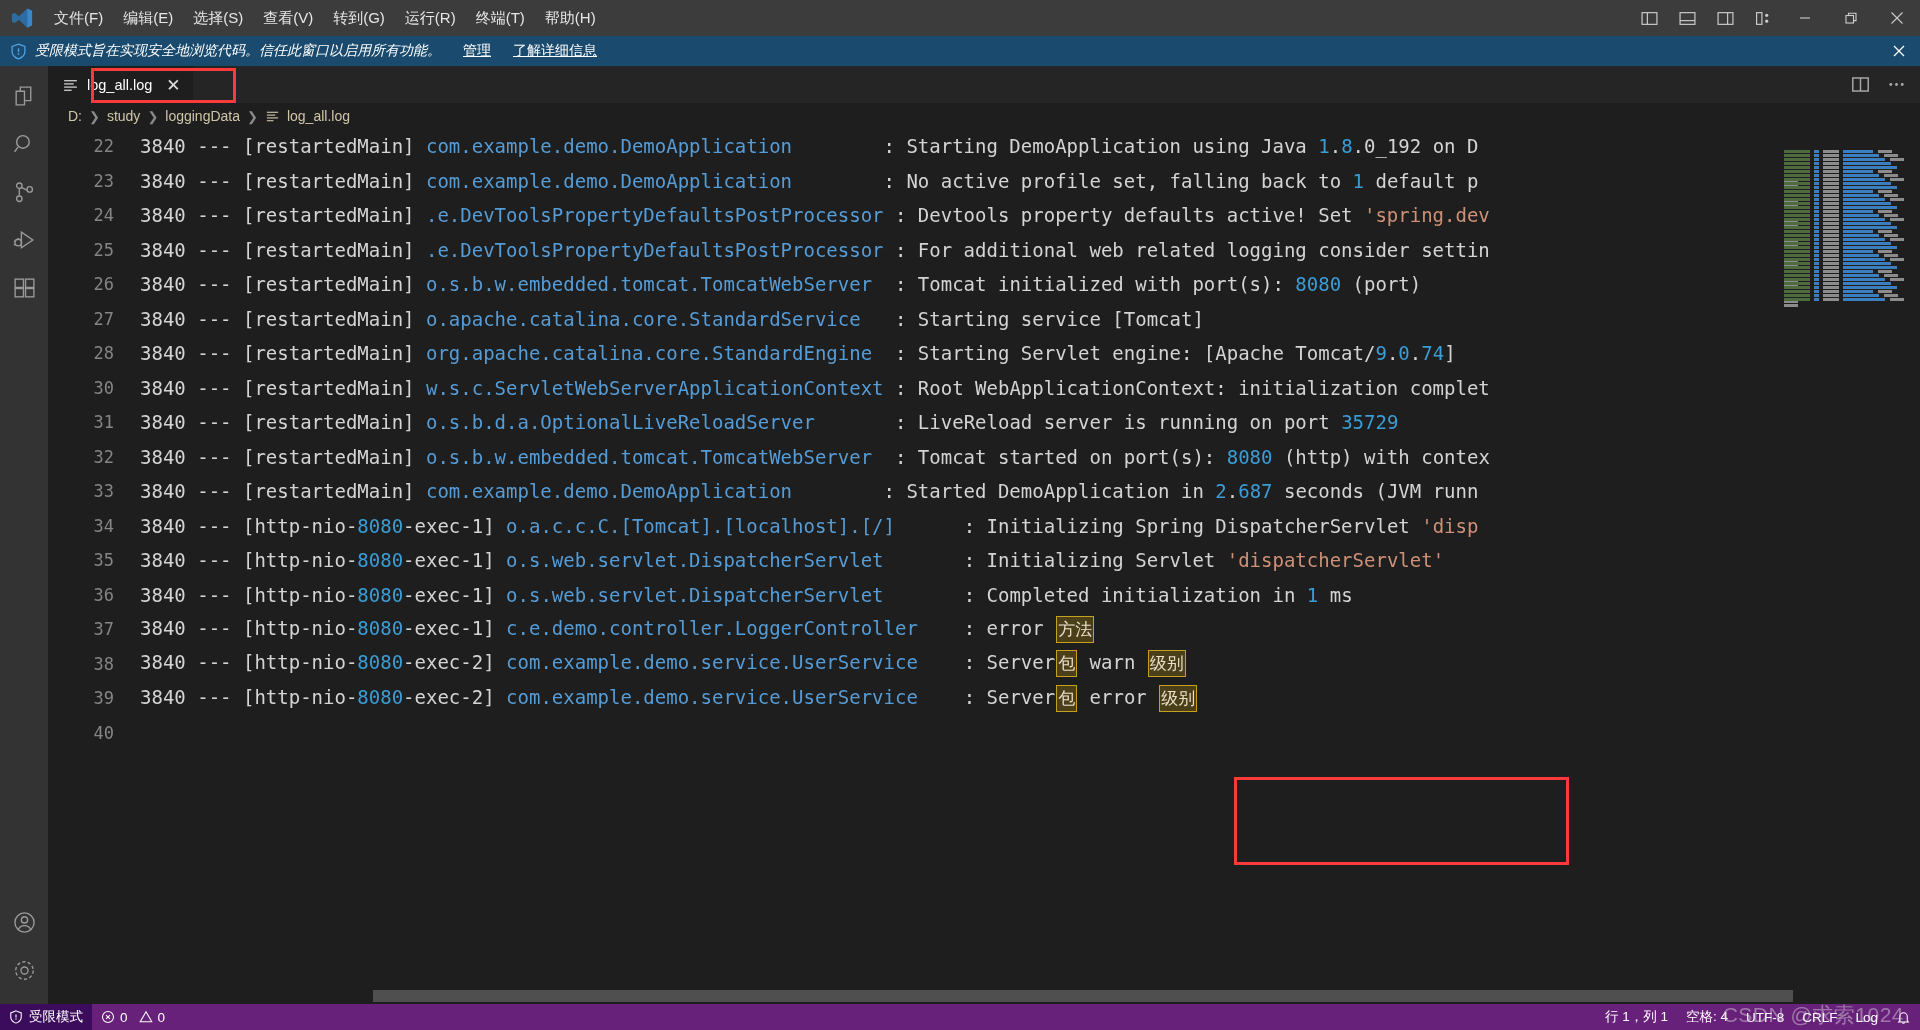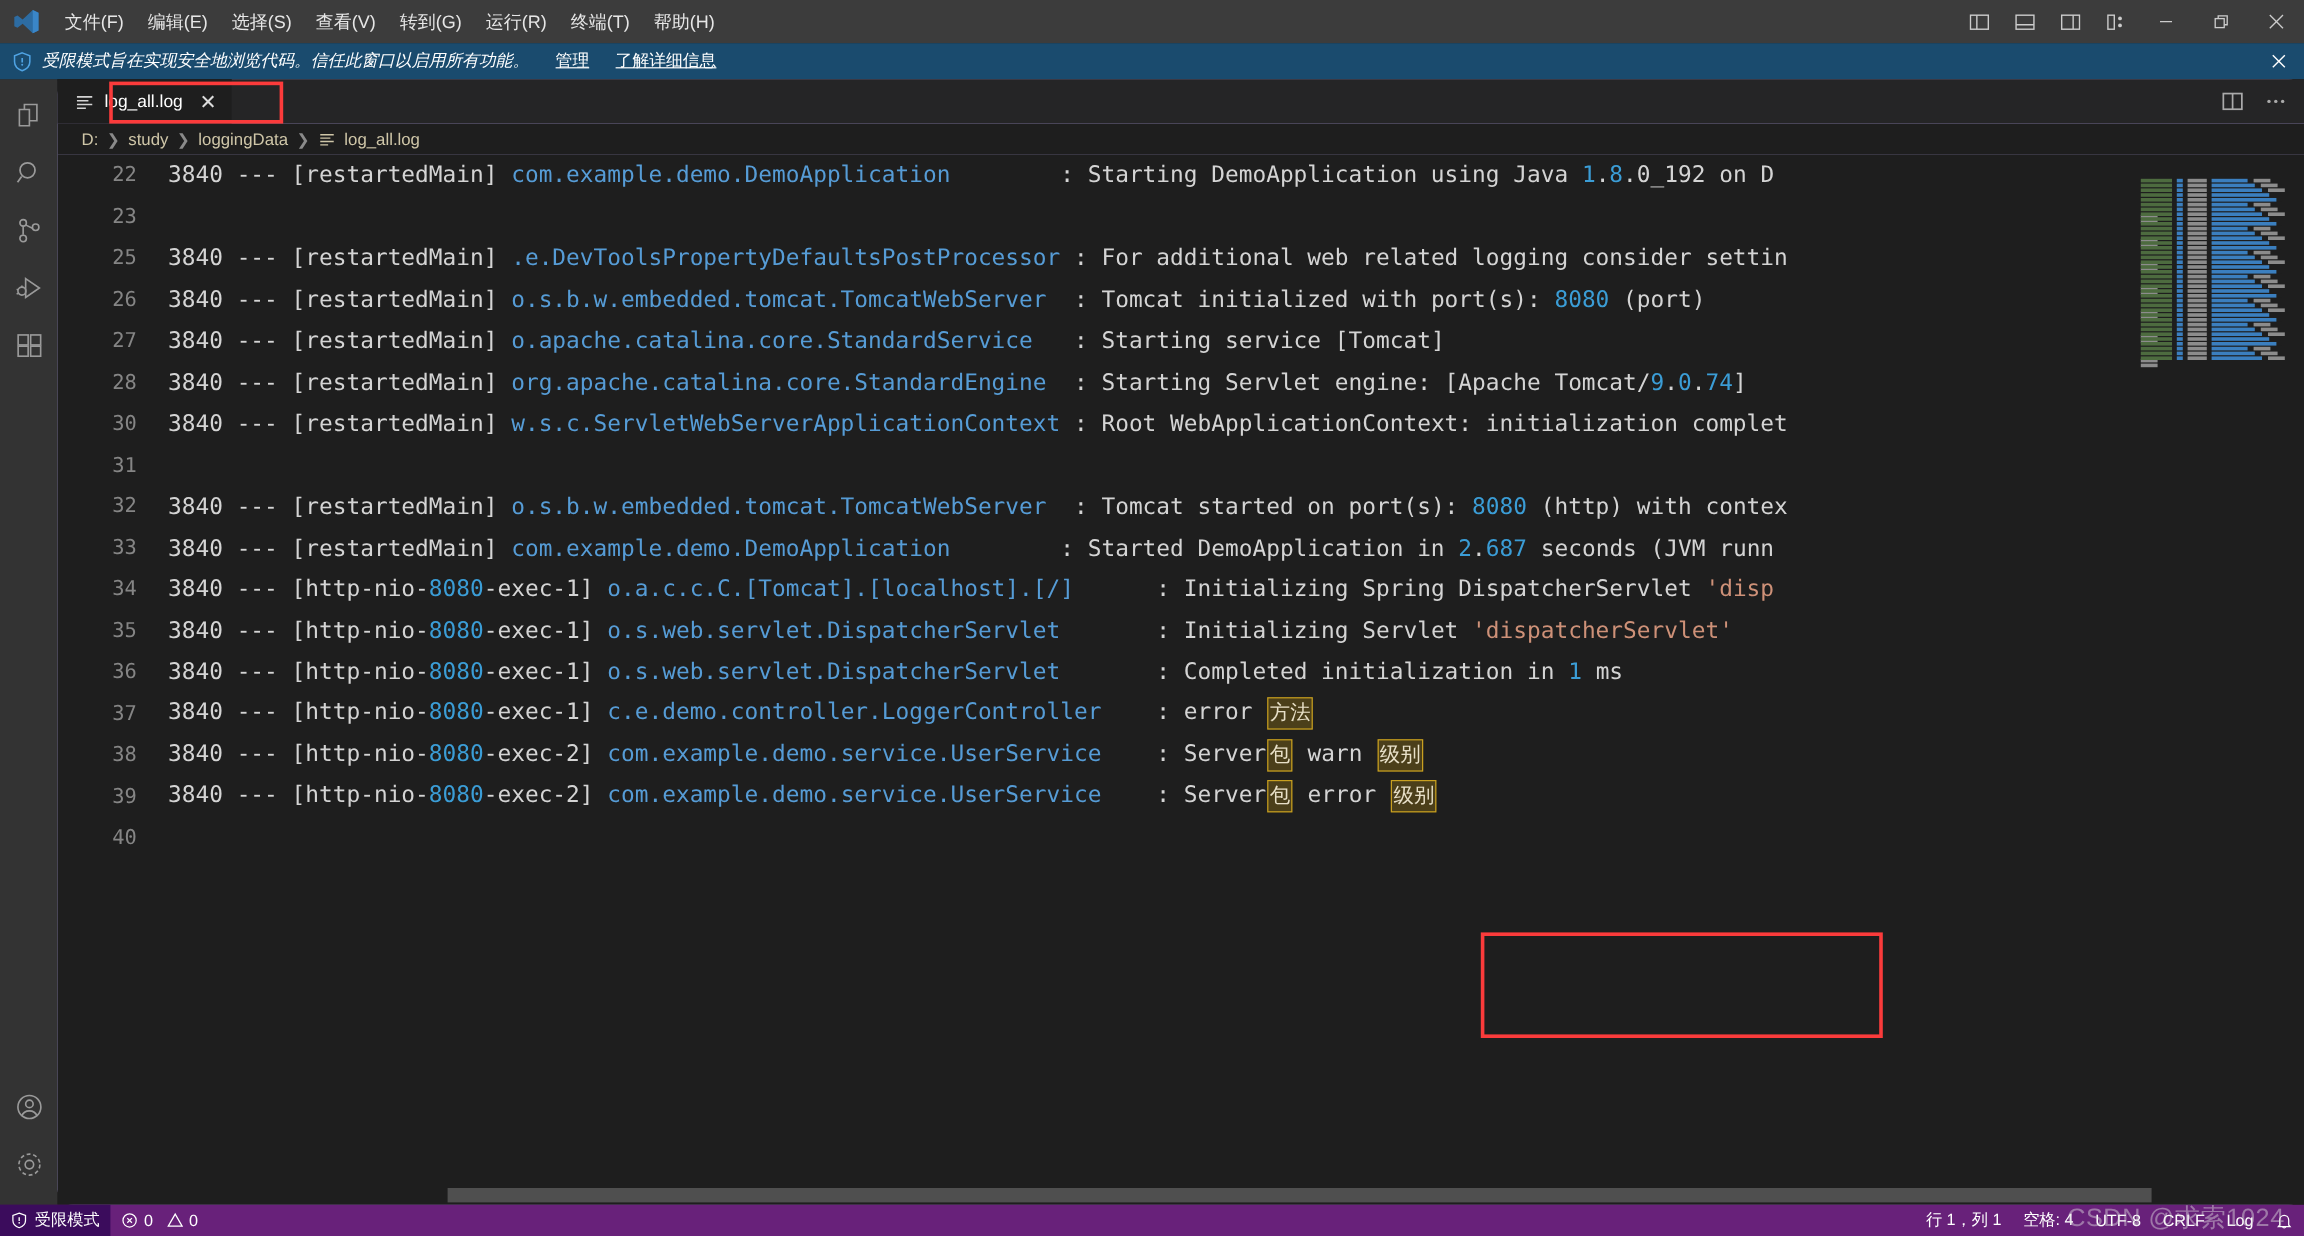--- a/index.html
+++ b/index.html
@@ -335,27 +335,28 @@
             <line x1="2" y1="9.5" x2="14" y2="9.5" stroke="#cfc6a8" stroke-width="1.2"></line>
             <line x1="2" y1="12.5" x2="9" y2="12.5" stroke="#cfc6a8" stroke-width="1.2"></line>
           </svg>
         </span>
         <span class="bc-item">log_all.log</span>
       </div>
 
       <div class="code-wrap">
         <div class="code-scroll" id="code-lines">
             <div class="code-line"><span class="ln">22</span><span class="code-text"><span class="t-plain">3840 --- [restartedMain] </span><span class="t-blue">com.example.demo.DemoApplication</span><span class="t-plain">        : Starting DemoApplication using Java </span><span class="t-num">1</span><span class="t-plain">.</span><span class="t-num">8</span><span class="t-plain">.0_192 on D</span></span></div>
-            <div class="code-line"><span class="ln">23</span></div>
+            <div class="code-line"><span class="ln">23</span><span class="code-text"><span class="t-plain">3840 --- [restartedMain] </span><span class="t-blue">com.example.demo.DemoApplication</span><span class="t-plain">        : No active profile set, falling back to </span><span class="t-num">1</span><span class="t-plain"> default p</span></span></div>
+            <div class="code-line"><span class="ln">24</span><span class="code-text"><span class="t-plain">3840 --- [restartedMain] </span><span class="t-blue">.e.DevToolsPropertyDefaultsPostProcessor</span><span class="t-plain"> : Devtools property defaults active! Set </span><span class="t-str">'spring.dev</span></span></div>
             <div class="code-line"><span class="ln">25</span><span class="code-text"><span class="t-plain">3840 --- [restartedMain] </span><span class="t-blue">.e.DevToolsPropertyDefaultsPostProcessor</span><span class="t-plain"> : For additional web related logging consider settin</span></span></div>
             <div class="code-line"><span class="ln">26</span><span class="code-text"><span class="t-plain">3840 --- [restartedMain] </span><span class="t-blue">o.s.b.w.embedded.tomcat.TomcatWebServer</span><span class="t-plain">  : Tomcat initialized with port(s): </span><span class="t-num">8080</span><span class="t-plain"> (port)</span></span></div>
             <div class="code-line"><span class="ln">27</span><span class="code-text"><span class="t-plain">3840 --- [restartedMain] </span><span class="t-blue">o.apache.catalina.core.StandardService</span><span class="t-plain">   : Starting service [Tomcat]</span></span></div>
             <div class="code-line"><span class="ln">28</span><span class="code-text"><span class="t-plain">3840 --- [restartedMain] </span><span class="t-blue">org.apache.catalina.core.StandardEngine</span><span class="t-plain">  : Starting Servlet engine: [Apache Tomcat/</span><span class="t-num">9</span><span class="t-plain">.</span><span class="t-num">0</span><span class="t-plain">.</span><span class="t-num">74</span><span class="t-plain">]</span></span></div>
             <div class="code-line"><span class="ln">30</span><span class="code-text"><span class="t-plain">3840 --- [restartedMain] </span><span class="t-blue">w.s.c.ServletWebServerApplicationContext</span><span class="t-plain"> : Root WebApplicationContext: initialization complet</span></span></div>
-            <div class="code-line"><span class="ln">31</span></div>
+            <div class="code-line"><span class="ln">31</span><span class="code-text"><span class="t-plain">3840 --- [restartedMain] </span><span class="t-blue">o.s.b.d.a.OptionalLiveReloadServer</span><span class="t-plain">       : LiveReload server is running on port </span><span class="t-num">35729</span></span></div>
             <div class="code-line"><span class="ln">32</span><span class="code-text"><span class="t-plain">3840 --- [restartedMain] </span><span class="t-blue">o.s.b.w.embedded.tomcat.TomcatWebServer</span><span class="t-plain">  : Tomcat started on port(s): </span><span class="t-num">8080</span><span class="t-plain"> (http) with contex</span></span></div>
             <div class="code-line"><span class="ln">33</span><span class="code-text"><span class="t-plain">3840 --- [restartedMain] </span><span class="t-blue">com.example.demo.DemoApplication</span><span class="t-plain">        : Started DemoApplication in </span><span class="t-num">2</span><span class="t-plain">.</span><span class="t-num">687</span><span class="t-plain"> seconds (JVM runn</span></span></div>
             <div class="code-line"><span class="ln">34</span><span class="code-text"><span class="t-plain">3840 --- [http-nio-</span><span class="t-num">8080</span><span class="t-plain">-exec-1] </span><span class="t-blue">o.a.c.c.C.[Tomcat].[localhost].[/]</span><span class="t-plain">      : Initializing Spring DispatcherServlet </span><span class="t-str">'disp</span></span></div>
             <div class="code-line"><span class="ln">35</span><span class="code-text"><span class="t-plain">3840 --- [http-nio-</span><span class="t-num">8080</span><span class="t-plain">-exec-1] </span><span class="t-blue">o.s.web.servlet.DispatcherServlet</span><span class="t-plain">       : Initializing Servlet </span><span class="t-str">'dispatcherServlet'</span></span></div>
             <div class="code-line"><span class="ln">36</span><span class="code-text"><span class="t-plain">3840 --- [http-nio-</span><span class="t-num">8080</span><span class="t-plain">-exec-1] </span><span class="t-blue">o.s.web.servlet.DispatcherServlet</span><span class="t-plain">       : Completed initialization in </span><span class="t-num">1</span><span class="t-plain"> ms</span></span></div>
             <div class="code-line"><span class="ln">37</span><span class="code-text"><span class="t-plain">3840 --- [http-nio-</span><span class="t-num">8080</span><span class="t-plain">-exec-1] </span><span class="t-blue">c.e.demo.controller.LoggerController</span><span class="t-plain">    : error </span><span class="hl-box">方法</span></span></div>
             <div class="code-line"><span class="ln">38</span><span class="code-text"><span class="t-plain">3840 --- [http-nio-</span><span class="t-num">8080</span><span class="t-plain">-exec-2] </span><span class="t-blue">com.example.demo.service.UserService</span><span class="t-plain">    : Server</span><span class="hl-box">包</span><span class="t-plain"> warn </span><span class="hl-box">级别</span></span></div>
             <div class="code-line"><span class="ln">39</span><span class="code-text"><span class="t-plain">3840 --- [http-nio-</span><span class="t-num">8080</span><span class="t-plain">-exec-2] </span><span class="t-blue">com.example.demo.service.UserService</span><span class="t-plain">    : Server</span><span class="hl-box">包</span><span class="t-plain"> error </span><span class="hl-box">级别</span></span></div>
             <div class="code-line"><span class="ln">40</span><span class="code-text"></span></div>
           </div>

